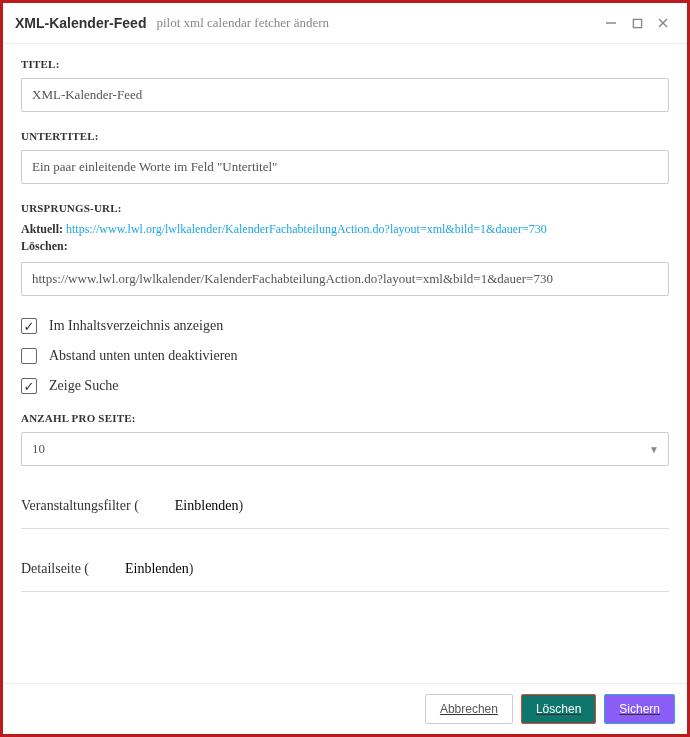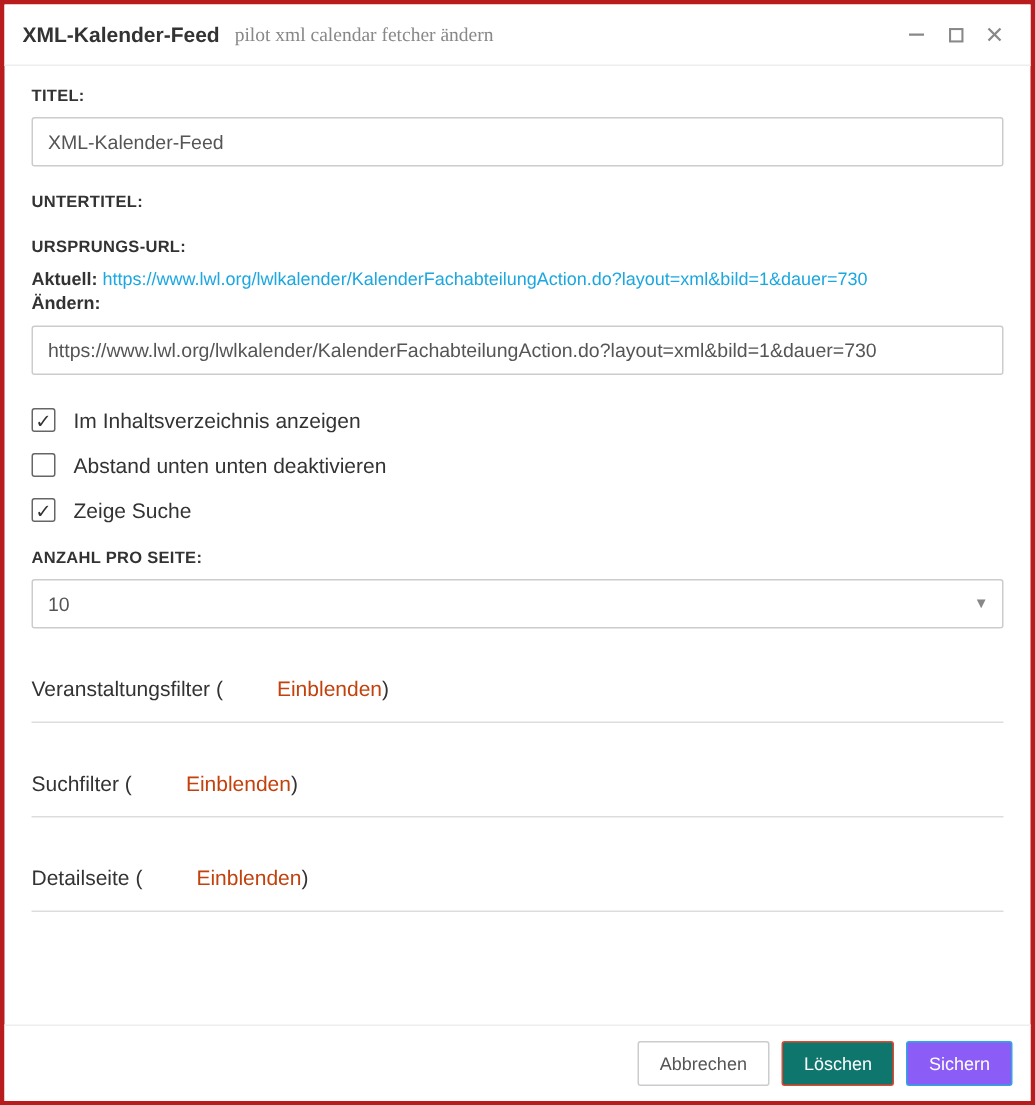--- a/index.html
+++ b/index.html
@@ -52,20 +52,21 @@
       color: #888;
       cursor: pointer;
       font-size: 16px;
       margin-left: 2px;
     }
     .content-wrap {
       flex: 1;
       overflow: hidden;
       position: relative;
       display: flex;
+      font-family: Liberation Serif, serif;
     }
     .content {
       flex: 1;
       overflow-y: auto;
       padding: 14px 18px;
     }
     .content::-webkit-scrollbar {
       width: 14px;
     }
     .content::-webkit-scrollbar-track {
@@ -164,31 +165,32 @@
       font-size: 10px;
     }
     .section-row {
       font-size: 14px;
       color: #333;
       margin-top: 32px;
       padding-bottom: 14px;
       border-bottom: 1px solid #ddd;
     }
     .section-link {
-      color: #c2410c;
+      color: #000000;
       cursor: pointer;
       padding-left: 36px;
     }
     .footer {
       border-top: 1px solid #eee;
       padding: 10px 12px;
       display: flex;
       justify-content: flex-end;
       gap: 8px;
       background: #fff;
+      text-decoration: underline;
     }
     .btn {
       border: 1px solid #ccc;
       background: #fff;
       padding: 7px 14px;
       border-radius: 2px;
       font-size: 12px;
       cursor: pointer;
       color: #555;
       font-family: inherit;
@@ -234,29 +236,30 @@
     </span>
   </div>
 
   <div class="content-wrap">
     <div class="content">
 
       <div class="field-label">TITEL:</div>
       <input type="text" class="text-input" value="XML-Kalender-Feed" style="">
 
       <div class="field-label">UNTERTITEL:</div>
+      <input type="text" class="text-input" value="Ein paar einleitende Worte im Feld &quot;Untertitel&quot;" style="">
 
       <div class="field-label">URSPRUNGS-URL:</div>
       <div class="url-block">
         <div class="url-line">
           <b>Aktuell:</b>
           <a class="url-link">https://www.lwl.org/lwlkalender/KalenderFachabteilungAction.do?layout=xml&amp;bild=1&amp;dauer=730</a>
         </div>
         <div class="url-line">
-          <b>Ändern:</b>
+          <b>Löschen:</b>
         </div>
       </div>
       <input type="text" class="text-input" style="margin-top: 6px;" value="https://www.lwl.org/lwlkalender/KalenderFachabteilungAction.do?layout=xml&amp;bild=1&amp;dauer=730">
 
       <div class="checkbox-row">
         <span class="cb checked"></span>
         <span class="checkbox-label">Im Inhaltsverzeichnis anzeigen</span>
       </div>
       <div class="checkbox-row">
         <span class="cb"></span>
@@ -270,23 +273,20 @@
       <div class="field-label" style="">ANZAHL PRO SEITE:</div>
       <div class="select-wrap">
         <input type="text" class="text-input" readonly="" value="10" style="">
         <span class="select-caret">▼</span>
       </div>
 
       <div class="section-row">
         <span>Veranstaltungsfilter (</span><span class="section-link">Einblenden</span><span>)</span>
       </div>
 
-      <div class="section-row">
-        <span>Suchfilter (</span><span class="section-link">Einblenden</span><span>)</span>
-      </div>
 
       <div class="section-row">
         <span>Detailseite (</span><span class="section-link">Einblenden</span><span>)</span>
       </div>
 
       <div class="spacer-bottom"></div>
     </div>
   </div>
 
   <div class="footer">

